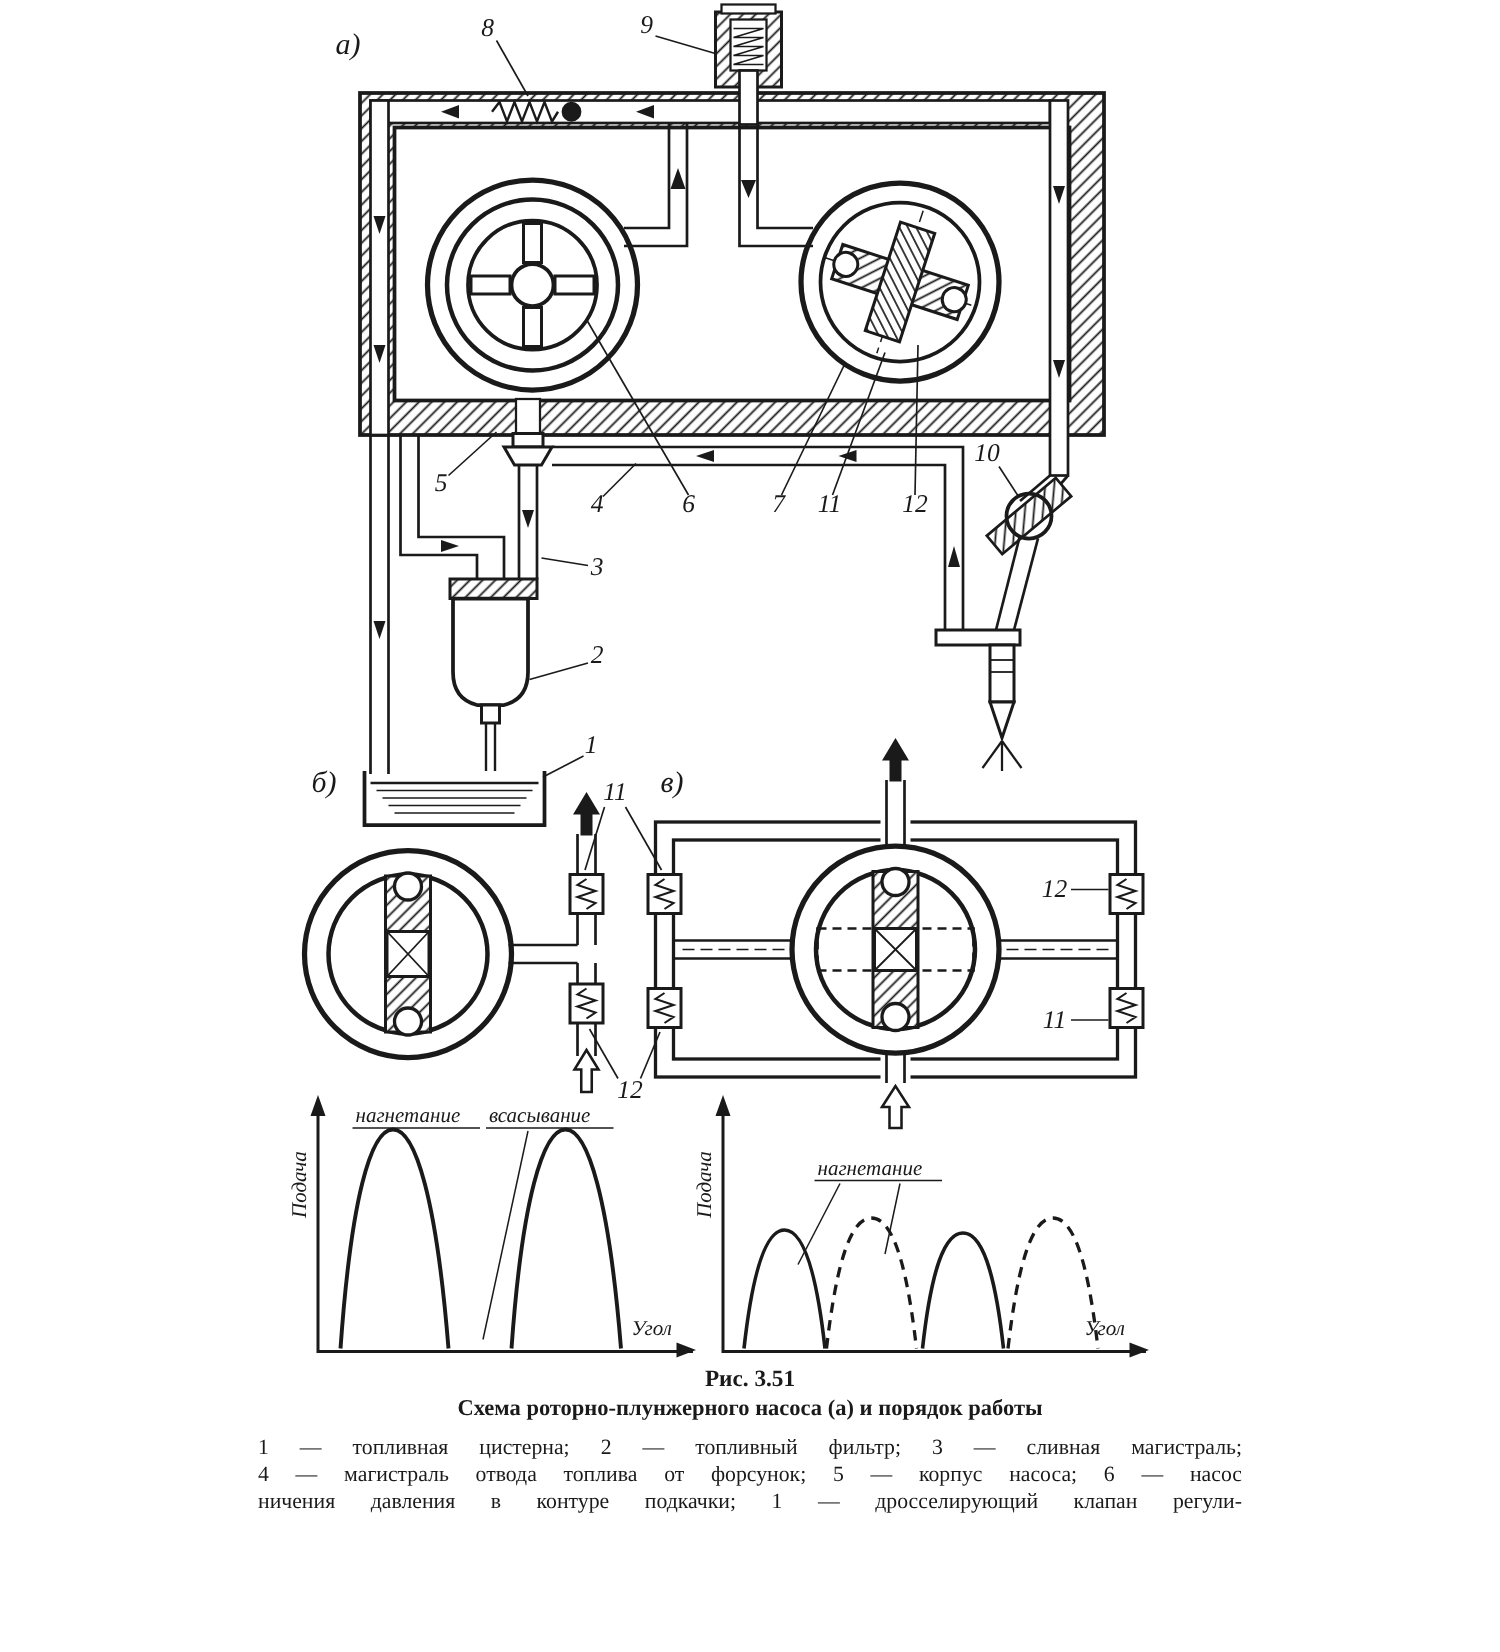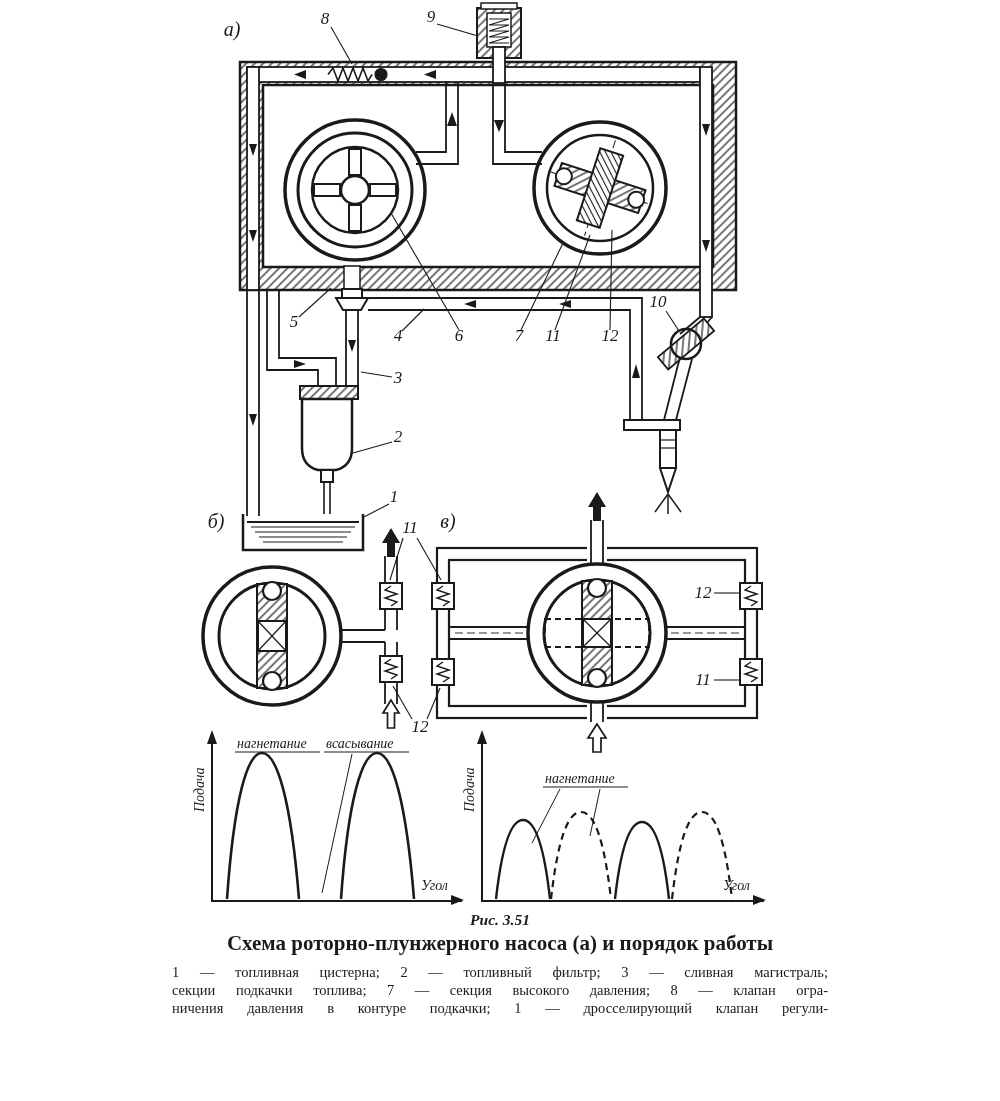--- a/index.html
+++ b/index.html
@@ -4,22 +4,22 @@
 <style>
   html,body{margin:0;padding:0;background:#ffffff;}
   .page{position:relative;width:1000px;height:1101px;background:#ffffff;overflow:hidden;
         font-family:"Liberation Serif","DejaVu Serif",serif;color:#1a1a1a;}
   svg{position:absolute;top:0;left:0;}
   svg text{fill:#1a1a1a;stroke:none;}
   .lbl{font:italic 17px "Liberation Serif",serif;}
   .plbl{font:italic 20px "Liberation Serif",serif;}
   .clbl{font:italic 14px "Liberation Serif",serif;}
   .caption{position:absolute;top:911px;left:0;width:100%;text-align:center;}
-  .fig-num{font-weight:bold;font-size:15.5px;margin-bottom:2px;font-style:italic;}
-  .cap-line{font-weight:bold;font-size:21px;line-height:1.17;}
+  .fig-num{font-weight:bold;font-size:15.5px;margin-bottom:2px;}
+  .cap-line{font-weight:bold;font-size:15px;line-height:1.17;}
   .legend{width:656px;margin:7px auto 0;font-size:14.5px;line-height:1.26;}
   .legend div{text-align:justify;}
   .legend .jl{text-align-last:justify;}
   .legend .ll{text-align-last:left;}
 </style>
 </head>
 <body>
 
 <div class="page">
 
@@ -340,18 +340,18 @@
     <text class="clbl" x="545" y="783">нагнетание</text>
     <text class="clbl" x="723" y="890">Угол</text>
   </g>
 </svg>
 
 <div class="caption">
   <div class="fig-num">Рис. 3.51</div>
   <div class="cap-line">Схема роторно-плунжерного насоса (а) и порядок работы</div>
   <div class="legend">
     <div class="jl">1 — топливная цистерна; 2 — топливный фильтр; 3 — сливная магистраль;</div>
-    <div class="jl">секции подкачки топлива; 7 — секция высокого давления; 8 — клапан огра-</div>
+    <div class="jl">4 — магистраль отвода топлива от форсунок; 5 — корпус насоса; 6 — насос</div>
     <div class="jl">ничения давления в контуре подкачки; 1 — дросселирующий клапан регули-</div>
   </div>
 </div>
 
 </div>
 
 </body></html>

